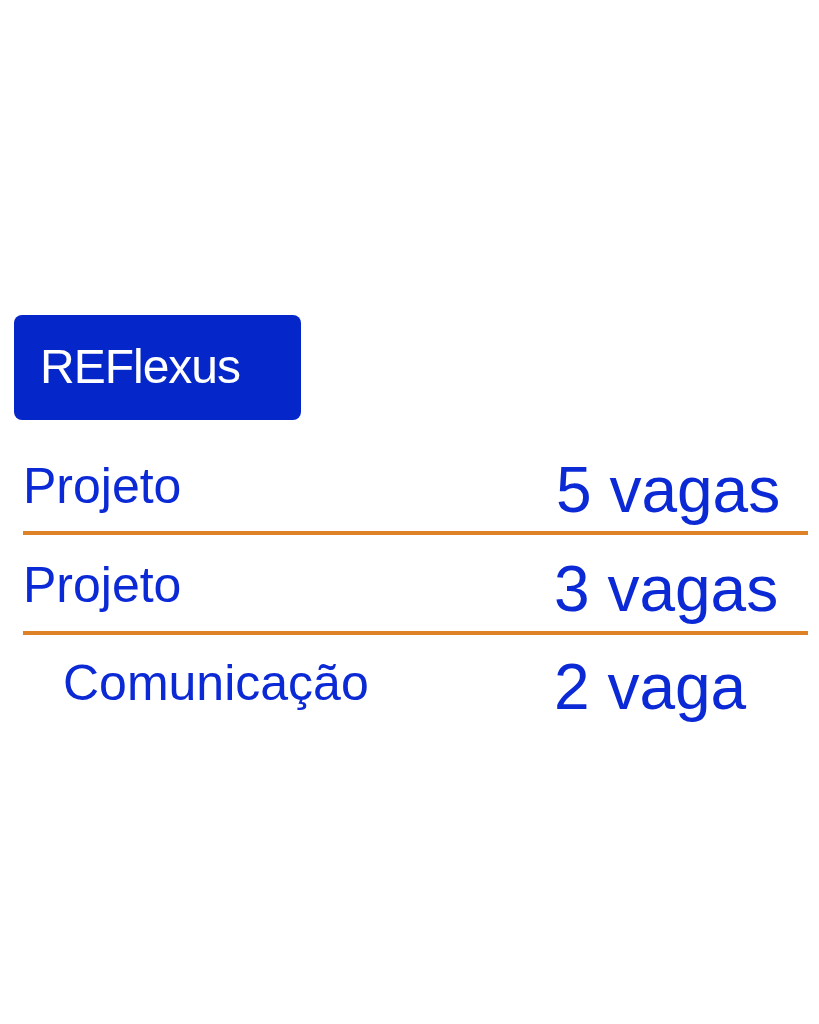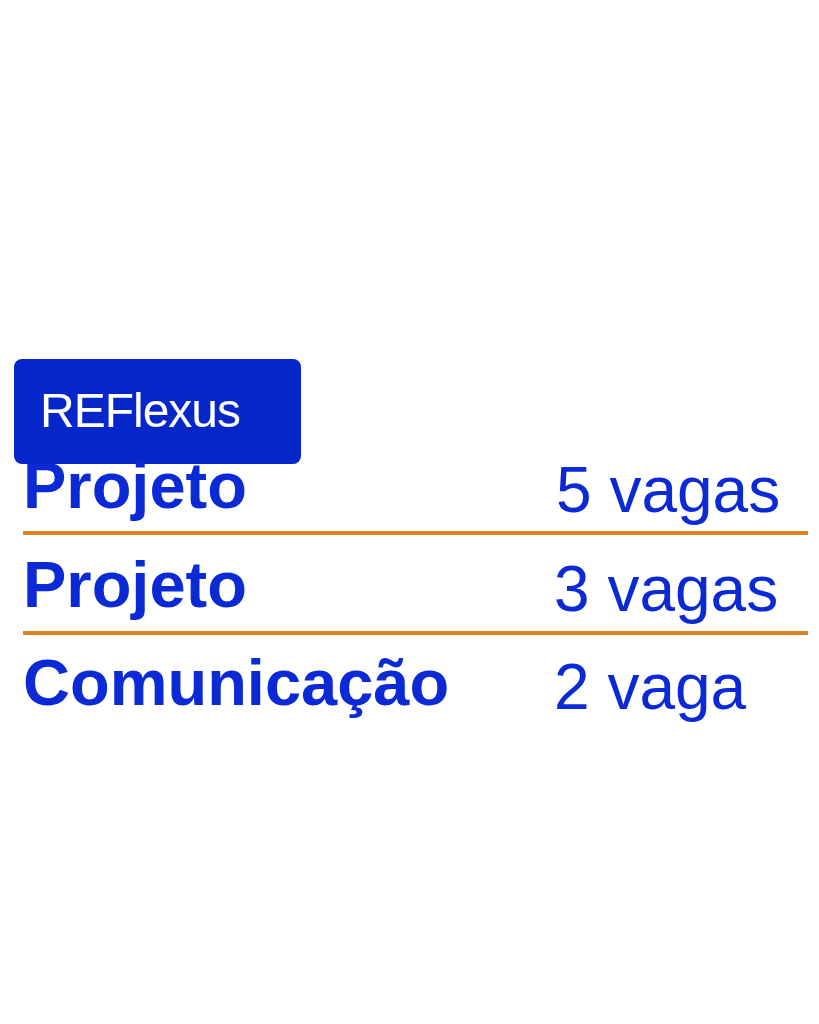--- a/index.html
+++ b/index.html
@@ -1,36 +1,36 @@
 <!DOCTYPE html>
 <html><head>
   <meta charset="utf-8">
   <style>
     html, body { margin: 0; padding: 0; background: #ffffff; }
     body { width: 819px; height: 1024px; position: relative; overflow: hidden;
            font-family: "Liberation Sans", "DejaVu Sans", sans-serif; }
     .badge { position: absolute; left: 14px; top: 315px; width: 287px; height: 105px;
-             background: #0527c9; border-radius: 8px; margin-top: 44px; }
+             background: #0527c9; border-radius: 8px; }
     .badge-label { position: absolute; left: 26px; top: 24px; color: #ffffff;
                    font-size: 48px; line-height: 56px; letter-spacing: -1px; }
-    .row-label { position: absolute; left: 23px; color: #0b2ad6; font-size: 65px; line-height: 60px; font-weight: bold; }
+    .row-label { position: absolute; left: 23px; color: #0b2ad6; font-size: 50px; line-height: 60px; }
     .row-value { position: absolute; color: #0b2ad6; font-size: 64px; line-height: 60px; }
     .divider { position: absolute; left: 23px; width: 785px; height: 4px; background: #df8126; }
   </style>
 </head>
 <body>
 
 <div class="badge">
   <span class="badge-label">REFlexus</span>
 </div>
 
 <div>
   <span class="row-label" style="top:456px;">Projeto</span>
   <span class="row-value" style="left:556px; top:460px;">5 vagas</span>
   <div class="divider" style="top:531px;"></div>
 
   <span class="row-label" style="top:555px;">Projeto</span>
   <span class="row-value" style="left:554px; top:559px;">3 vagas</span>
   <div class="divider" style="top:631px;"></div>
 
-  <span class="row-label" style="top:653px;">Comunicação</span>
+  <span class="row-label" style="top:653px;margin-left:40px;">Comunicação</span>
   <span class="row-value" style="left:554px; top:657px;">2 vaga</span>
 </div>
 
 </body></html>

